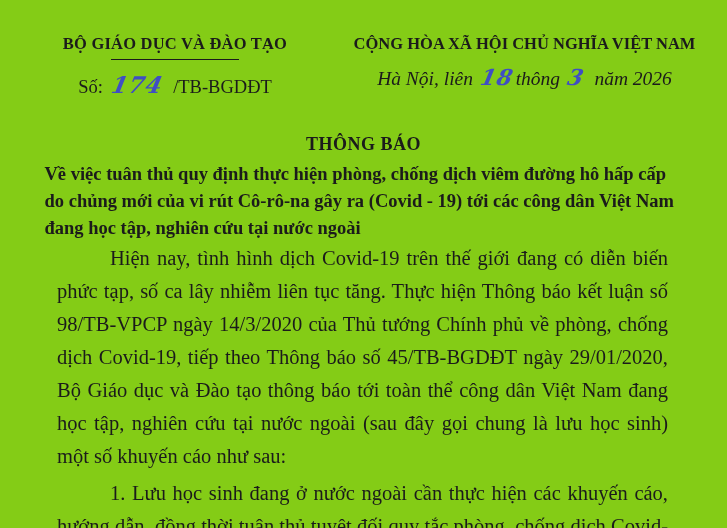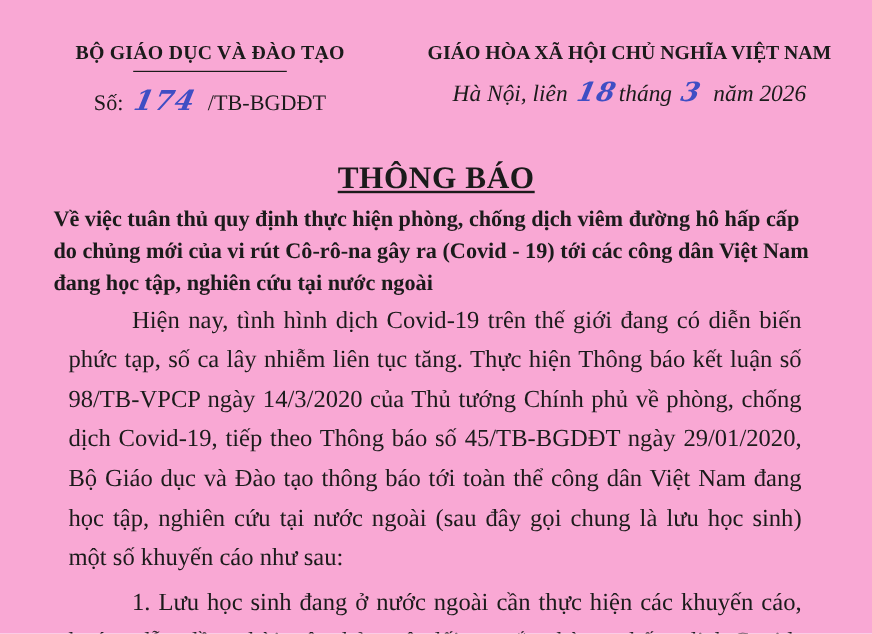--- a/index.html
+++ b/index.html
@@ -6,21 +6,21 @@
   html, body { width: 727px; height: 528px; overflow: hidden; }
   body {
     background: #ffffff;
     font-family: "Liberation Serif", "DejaVu Serif", serif;
     color: #1b1b1b;
     -webkit-font-smoothing: antialiased;
   }
   .page {
     width: 727px;
     height: 528px;
-    background: #f9a8d4;
+    background: #84cc16;
     padding-top: 34px;
     position: relative;
   }
   
   .header {
     display: flex;
     width: 100%;
   }
   .header-left {
     width: 322px;
@@ -77,24 +77,23 @@
     transform: skewX(-12deg);
     letter-spacing: 1px;
   }
   .hw-number { font-size: 23px; margin: 0 6px 0 4px; }
   .hw-day    { font-size: 22px; margin: 0 2px 0 8px; }
   .hw-month  { font-size: 22px; margin: 0 10px 0 8px; }
   
   .title {
     text-align: center;
     font-weight: bold;
-    font-size: 26px;
+    font-size: 18px;
     margin-top: 36px;
     letter-spacing: 0.5px;
-    text-decoration: underline;
   }
   .subtitle {
     width: 638px;
     margin: 6px auto 0 auto;
     text-align: left;
     font-weight: bold;
     font-size: 18.5px;
     line-height: 27px;
   }
   
@@ -119,23 +118,23 @@
       <div class="org-name">BỘ GIÁO DỤC VÀ ĐÀO TẠO</div>
       <div class="org-underline"></div>
       <div class="doc-number">
         <span>Số:</span>
         <span class="hw hw-number" style="color: rgb(63, 78, 196);">174</span>
         <span>/TB-BGDĐT</span>
       </div>
     </div>
 
     <div class="header-right">
-      <div class="motto1">GIÁO HÒA XÃ HỘI CHỦ NGHĨA VIỆT NAM</div>
+      <div class="motto1">CỘNG HÒA XÃ HỘI CHỦ NGHĨA VIỆT NAM</div>
       <div class="date-line">
-        <span>Hà Nội, liên</span><span class="hw hw-day" style="color: rgb(63, 78, 196);">18</span><span>tháng</span><span class="hw hw-month" style="color: rgb(63, 78, 196);">3</span><span>năm 2026</span>
+        <span>Hà Nội, liên</span><span class="hw hw-day" style="color: rgb(63, 78, 196);">18</span><span>thông</span><span class="hw hw-month" style="color: rgb(63, 78, 196);">3</span><span>năm 2026</span>
       </div>
     </div>
 
   </div>
 
   <div class="title">THÔNG BÁO</div>
 
   <div class="subtitle">Về việc tuân thủ quy định thực hiện phòng, chống dịch viêm đường hô hấp cấp do chủng mới của vi rút Cô-rô-na gây ra (Covid - 19) tới các công dân Việt Nam đang học tập, nghiên cứu tại nước ngoài</div>
 
   <p class="body-para first">Hiện nay, tình hình dịch Covid-19 trên thế giới đang có diễn biến phức tạp, số ca lây nhiễm liên tục tăng. Thực hiện Thông báo kết luận số 98/TB-VPCP ngày 14/3/2020 của Thủ tướng Chính phủ về phòng, chống dịch Covid-19, tiếp theo Thông báo số 45/TB-BGDĐT ngày 29/01/2020, Bộ Giáo dục và Đào tạo thông báo tới toàn thể công dân Việt Nam đang học tập, nghiên cứu tại nước ngoài (sau đây gọi chung là lưu học sinh) một số khuyến cáo như sau:</p>

